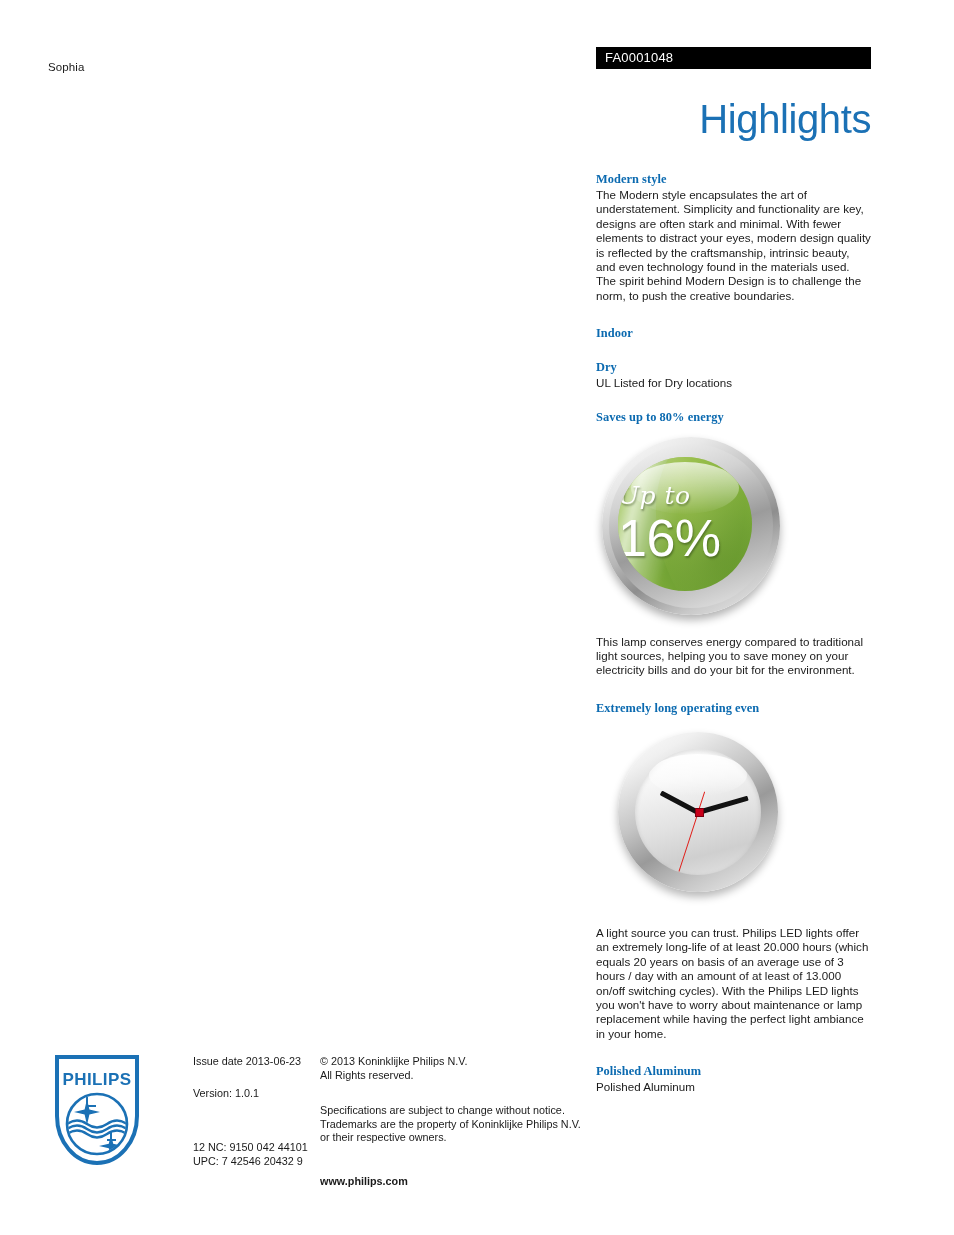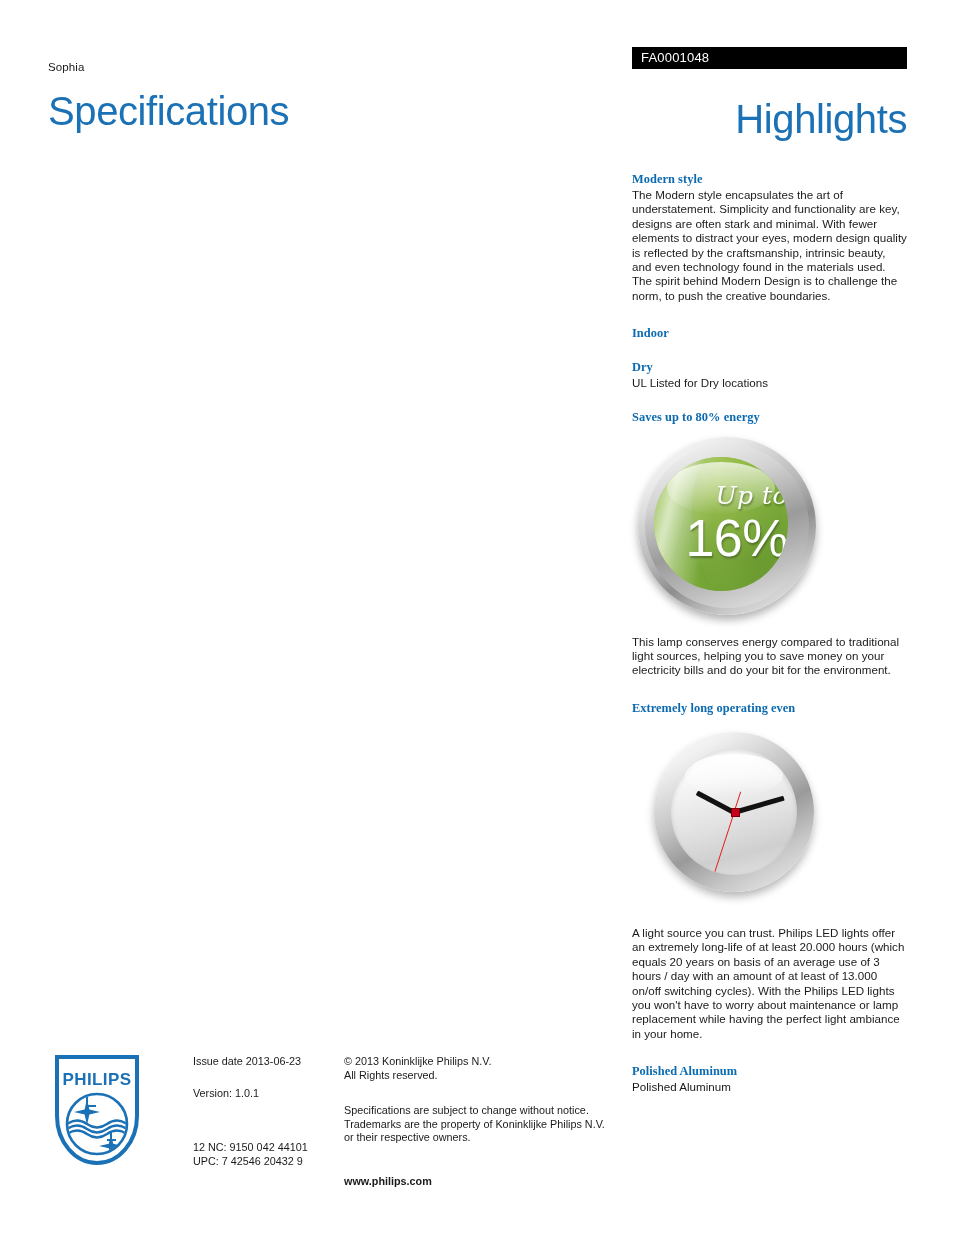--- a/index.html
+++ b/index.html
@@ -39,21 +39,21 @@
     font-weight: 400;
     color: #1b71b5;
     letter-spacing: -0.4px;
     line-height: 46px;
     margin-top: 14px;
   }
 
   
   .right-col {
     position: absolute;
-    left: 632px;
+    left: 596px;
     top: 47px;
     width: 275px;
   }
   .code-bar {
     background: #000000;
     color: #ffffff;
     font-size: 13px;
     line-height: 22px;
     height: 22px;
     padding-left: 9px;
@@ -175,21 +175,21 @@
         rgba(255,255,255,0.72) 0%,
         rgba(255,255,255,0.34) 55%,
         rgba(255,255,255,0.02) 100%);
     filter: blur(0.6px);
   }
   .badge-text {
     position: absolute;
     inset: 0;
     z-index: 5;
     color: #ffffff;
-    text-align: right;
+    text-align: left;
     text-shadow: 1px 1.5px 2px rgba(40,60,20,0.45);
   }
   .badge-upto {
     font-family: "DejaVu Serif", serif;
     font-style: italic;
     font-size: 25px;
     line-height: 26px;
     margin-top: 26px;
     letter-spacing: 0.5px;
   }
@@ -301,40 +301,39 @@
   .foot-col-a {
     position: absolute;
     left: 145px;
     top: 5px;
     width: 150px;
     font-size: 10.8px;
     line-height: 13.5px;
   }
   .foot-col-b {
     position: absolute;
-    left: 296px;
+    left: 272px;
     top: 5px;
     width: 270px;
     font-size: 10.8px;
     line-height: 13.5px;
   }
   .fm-18 { margin-top: 18px; }
   .fm-28 { margin-top: 30px; }
   .fm-22 { margin-top: 22px; }
   .fm-34 { margin-top: 41px; }
   .bold { font-weight: bold; }
 </style>
 </head>
 <body>
 
 <div class="page">
 
   <div class="left-col">
     <div class="product-name">Sophia</div>
-    <div class="big-title">Specifications</div>
   </div>
 
   <div class="right-col">
 
     <div class="code-bar">FA0001048</div>
 
     <div class="right-title">Highlights</div>
 
     <div class="hl-sections">
 

